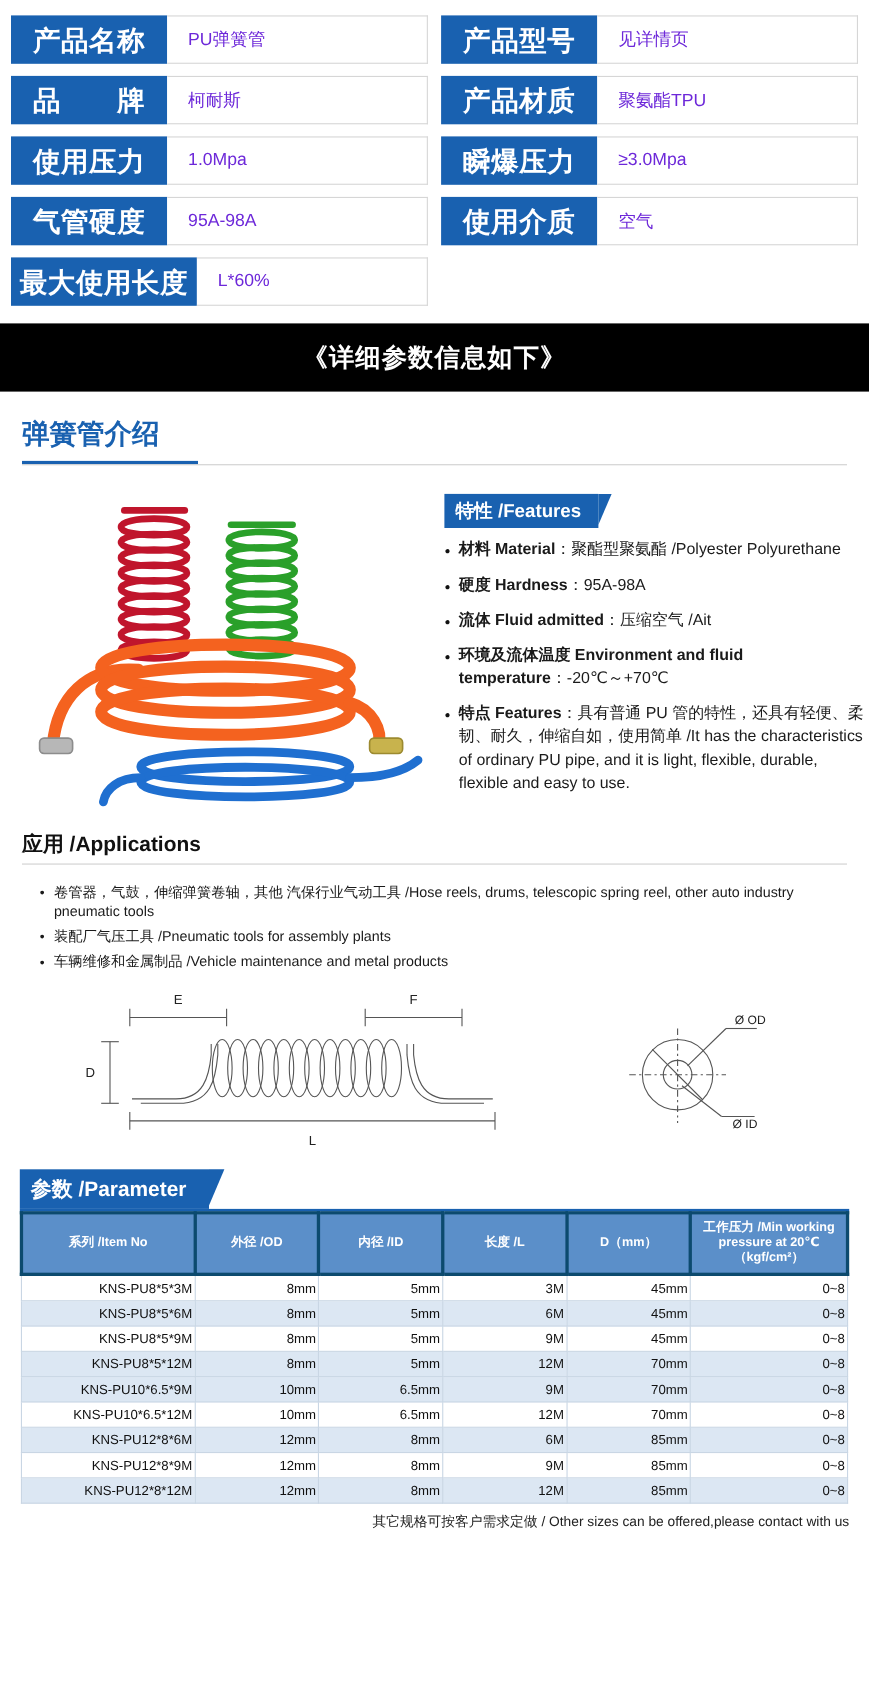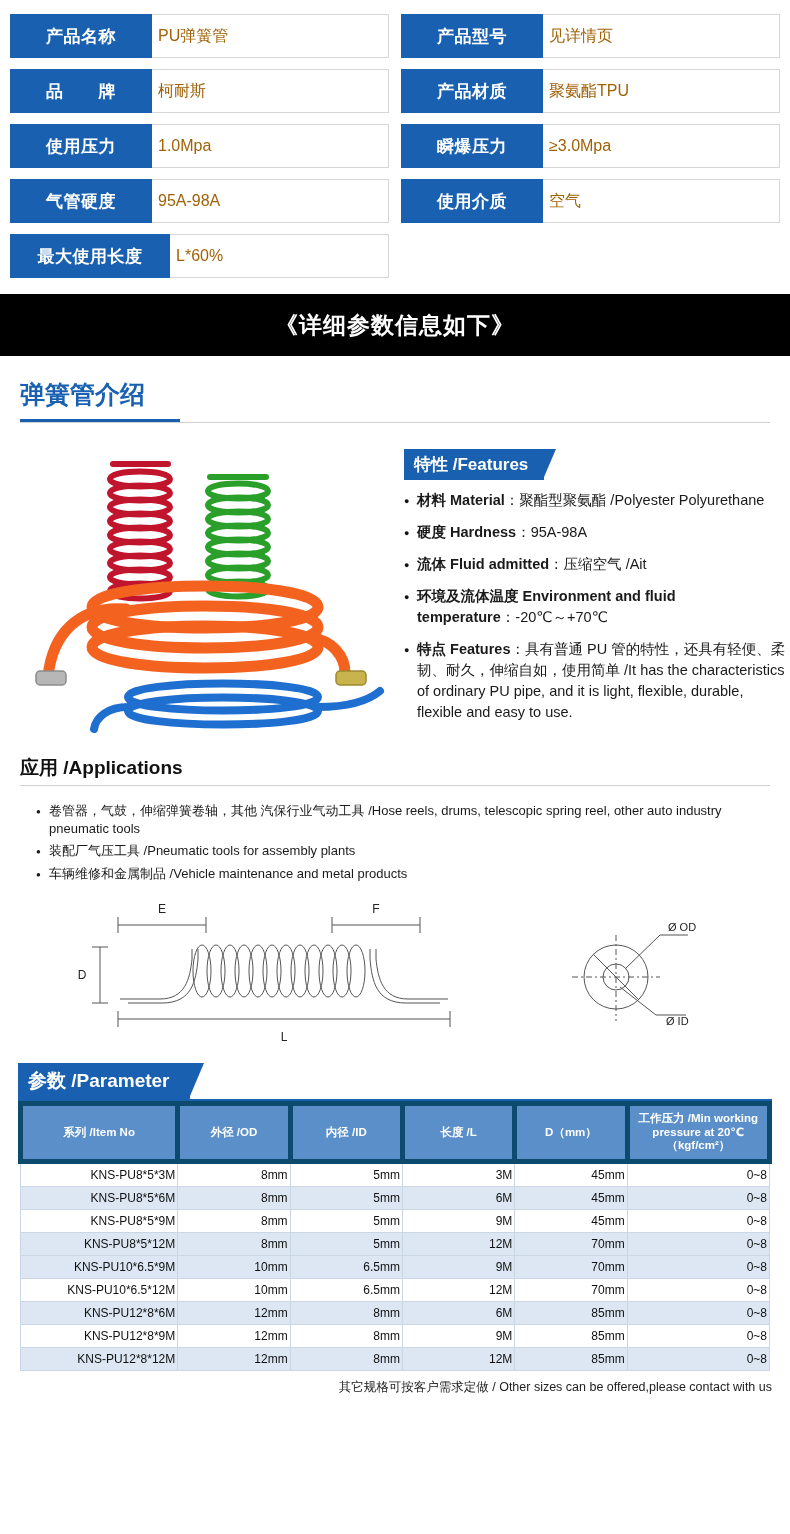--- a/index.html
+++ b/index.html
@@ -28,41 +28,41 @@
     row-gap: 11px;
   }
   .spec-row {
     display: flex;
     align-items: stretch;
     height: 44px;
   }
   .spec-label {
     background: #1961b0;
     color: #ffffff;
-    font-size: 17px;
+    font-size: 25px;
     font-weight: bold;
     display: flex;
     align-items: center;
     justify-content: center;
     padding: 0 8px;
     min-width: 142px;
     box-sizing: border-box;
     letter-spacing: 0.5px;
     white-space: nowrap;
   }
   .spec-label.wide { min-width: 160px; }
   .spec-value {
     flex: 1;
     border: 1px solid #d6d6d6;
     border-left: none;
     display: flex;
     align-items: center;
-    padding-left: 6px;
+    padding-left: 19px;
     font-size: 16px;
-    color: #a16207;
+    color: #6d28d9;
     background: #fff;
     box-sizing: border-box;
   }
 
   
   .banner {
     margin-top: 10px;
     background: #000000;
     height: 62px;
     display: flex;
@@ -214,21 +214,21 @@
   table.params {
     margin: 0 18px;
     width: calc(100% - 36px);
     border-collapse: collapse;
     font-size: 12px;
   }
   table.params th {
     background: #5b8fc9;
     color: #fff;
     font-weight: bold;
-    border: 5px solid #0c4a6e;
+    border: 3px solid #0c4a6e;
     padding: 6px 2px;
     line-height: 1.2;
     font-size: 11.5px;
   }
   table.params td {
     border: 1px solid #c9d6e4;
     text-align: right;
     padding: 4px 2px;
     font-size: 12px;
     color: #111;

